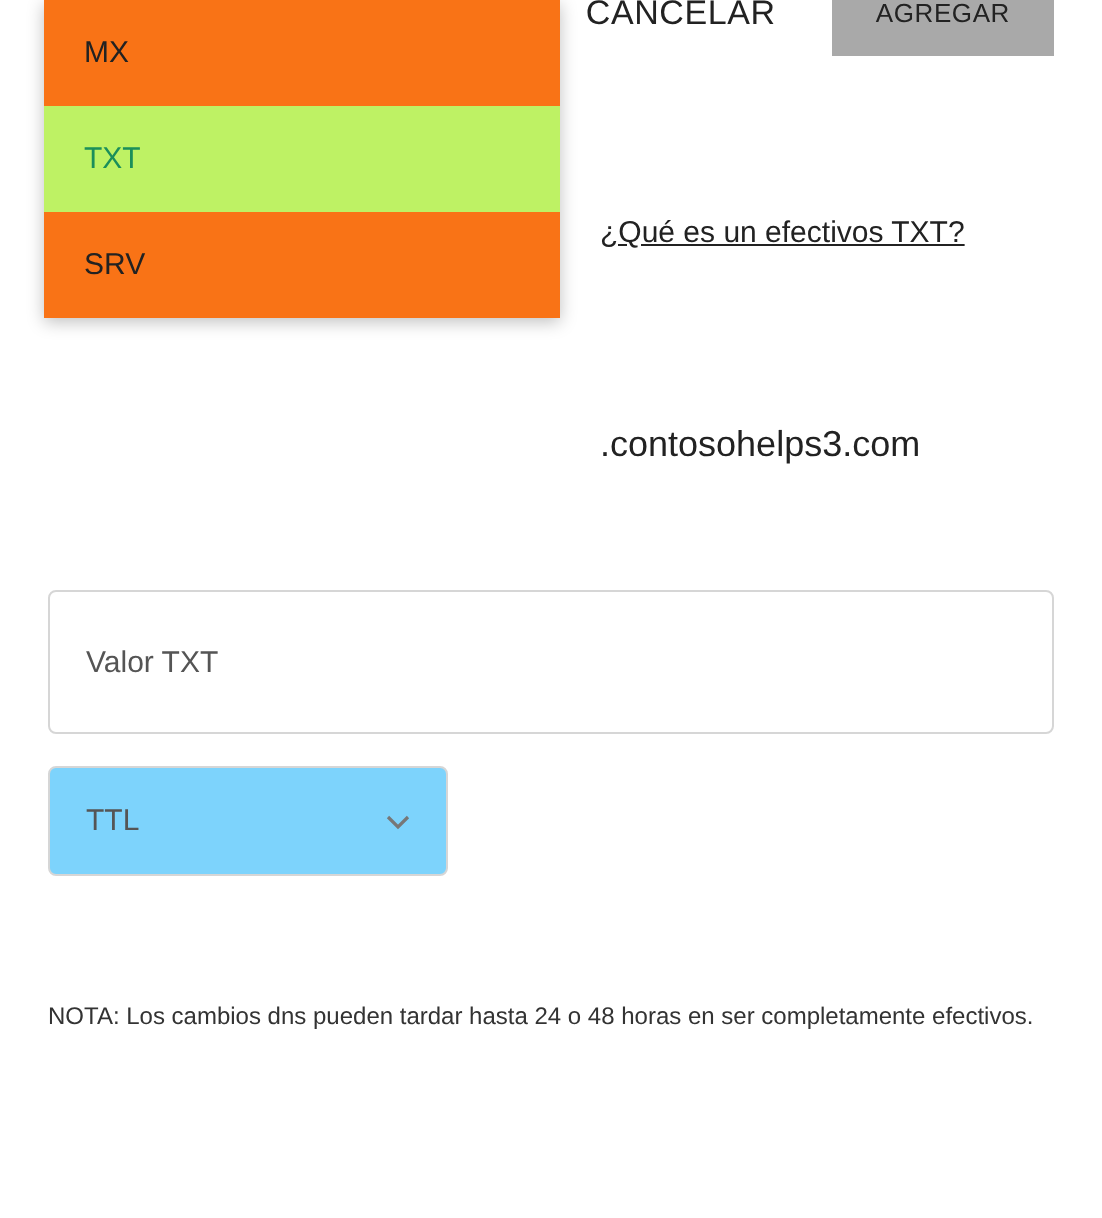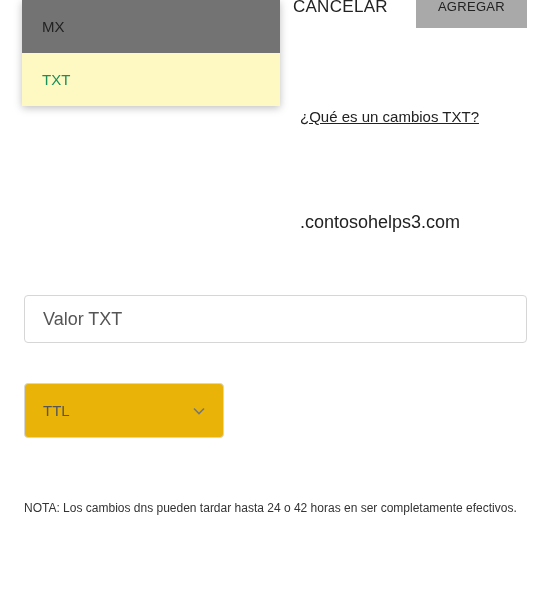--- a/index.html
+++ b/index.html
@@ -26,24 +26,24 @@
   }
   .dropdown-list {
     max-height: 246px;
     overflow-y: scroll;
   }
   .dropdown-item {
     padding: 18px 20px;
     font-size: 15px;
     color: #222;
     cursor: pointer;
-    background: #737373;
+    background: #f97316;
   }
   .dropdown-item.selected {
-    background: #fef9c3;
+    background: #bef264;
     color: #1b8f5a;
   }
   
   .dropdown-list::-webkit-scrollbar { width: 14px; }
   .dropdown-list::-webkit-scrollbar-track { background: #f0f0f0; }
   .dropdown-list::-webkit-scrollbar-thumb { background: #bdbdbd; }
   .dropdown-list::-webkit-scrollbar-button:single-button {
     background: #f0f0f0; height: 14px;
   }
 
@@ -62,46 +62,46 @@
     left: 300px;
     font-size: 18px;
     color: #222;
   }
 
   .txt-value {
     position: absolute;
     top: 295px;
     left: 24px;
     width: 503px;
-    height: 48px;
+    height: 72px;
     border: 1px solid #d6d6d6;
     border-radius: 4px;
     padding: 0 18px;
-    font-size: 18px;
+    font-size: 15px;
     color: #555;
     outline: none;
   }
   .txt-value::placeholder { color: #555; }
 
   .ttl-select {
     position: absolute;
     top: 383px;
     left: 24px;
     width: 200px;
     height: 55px;
     border: 1px solid #d6d6d6;
     border-radius: 4px;
     padding: 0 18px;
     font-size: 15px;
     color: #555;
     display: flex;
     align-items: center;
     justify-content: space-between;
     cursor: pointer;
-    background: #eab308;
+    background: #7dd3fc;
   }
   .ttl-caret svg { display:block; }
 
   .note {
     position: absolute;
     top: 501px;
     left: 24px;
     right: 24px;
     font-size: 12px;
     color: #333;
@@ -135,38 +135,39 @@
 </style>
 </head>
 <body>
 
 <div class="container">
 
   <div class="dropdown-panel">
     <div class="dropdown-list">
       <div class="dropdown-item">MX</div>
       <div class="dropdown-item selected">TXT</div>
+      <div class="dropdown-item">SRV</div>
     </div>
   </div>
 
-  <a class="help-link">¿Qué es un cambios TXT?</a>
+  <a class="help-link">¿Qué es un efectivos TXT?</a>
 
   <span class="domain-suffix">.contosohelps3.com</span>
 
   <input class="txt-value" type="text" placeholder="Valor TXT" style="">
 
   <div class="ttl-select">
     <span>TTL</span>
     <span class="ttl-caret">
       <svg width="12" height="8" viewBox="0 0 12 8">
           <path d="M1 1.5 L6 6.5 L11 1.5" fill="none" stroke="#777" stroke-width="1.6"></path>
         </svg>
     </span>
   </div>
 
-  <div class="note">NOTA: Los cambios dns pueden tardar hasta 24 o 42 horas en ser completamente efectivos.</div>
+  <div class="note">NOTA: Los cambios dns pueden tardar hasta 24 o 48 horas en ser completamente efectivos.</div>
 
   <div class="actions">
     <button class="btn-cancel">CANCELAR</button>
     <button class="btn-add">AGREGAR</button>
   </div>
 
 </div>
 
 </body></html>

